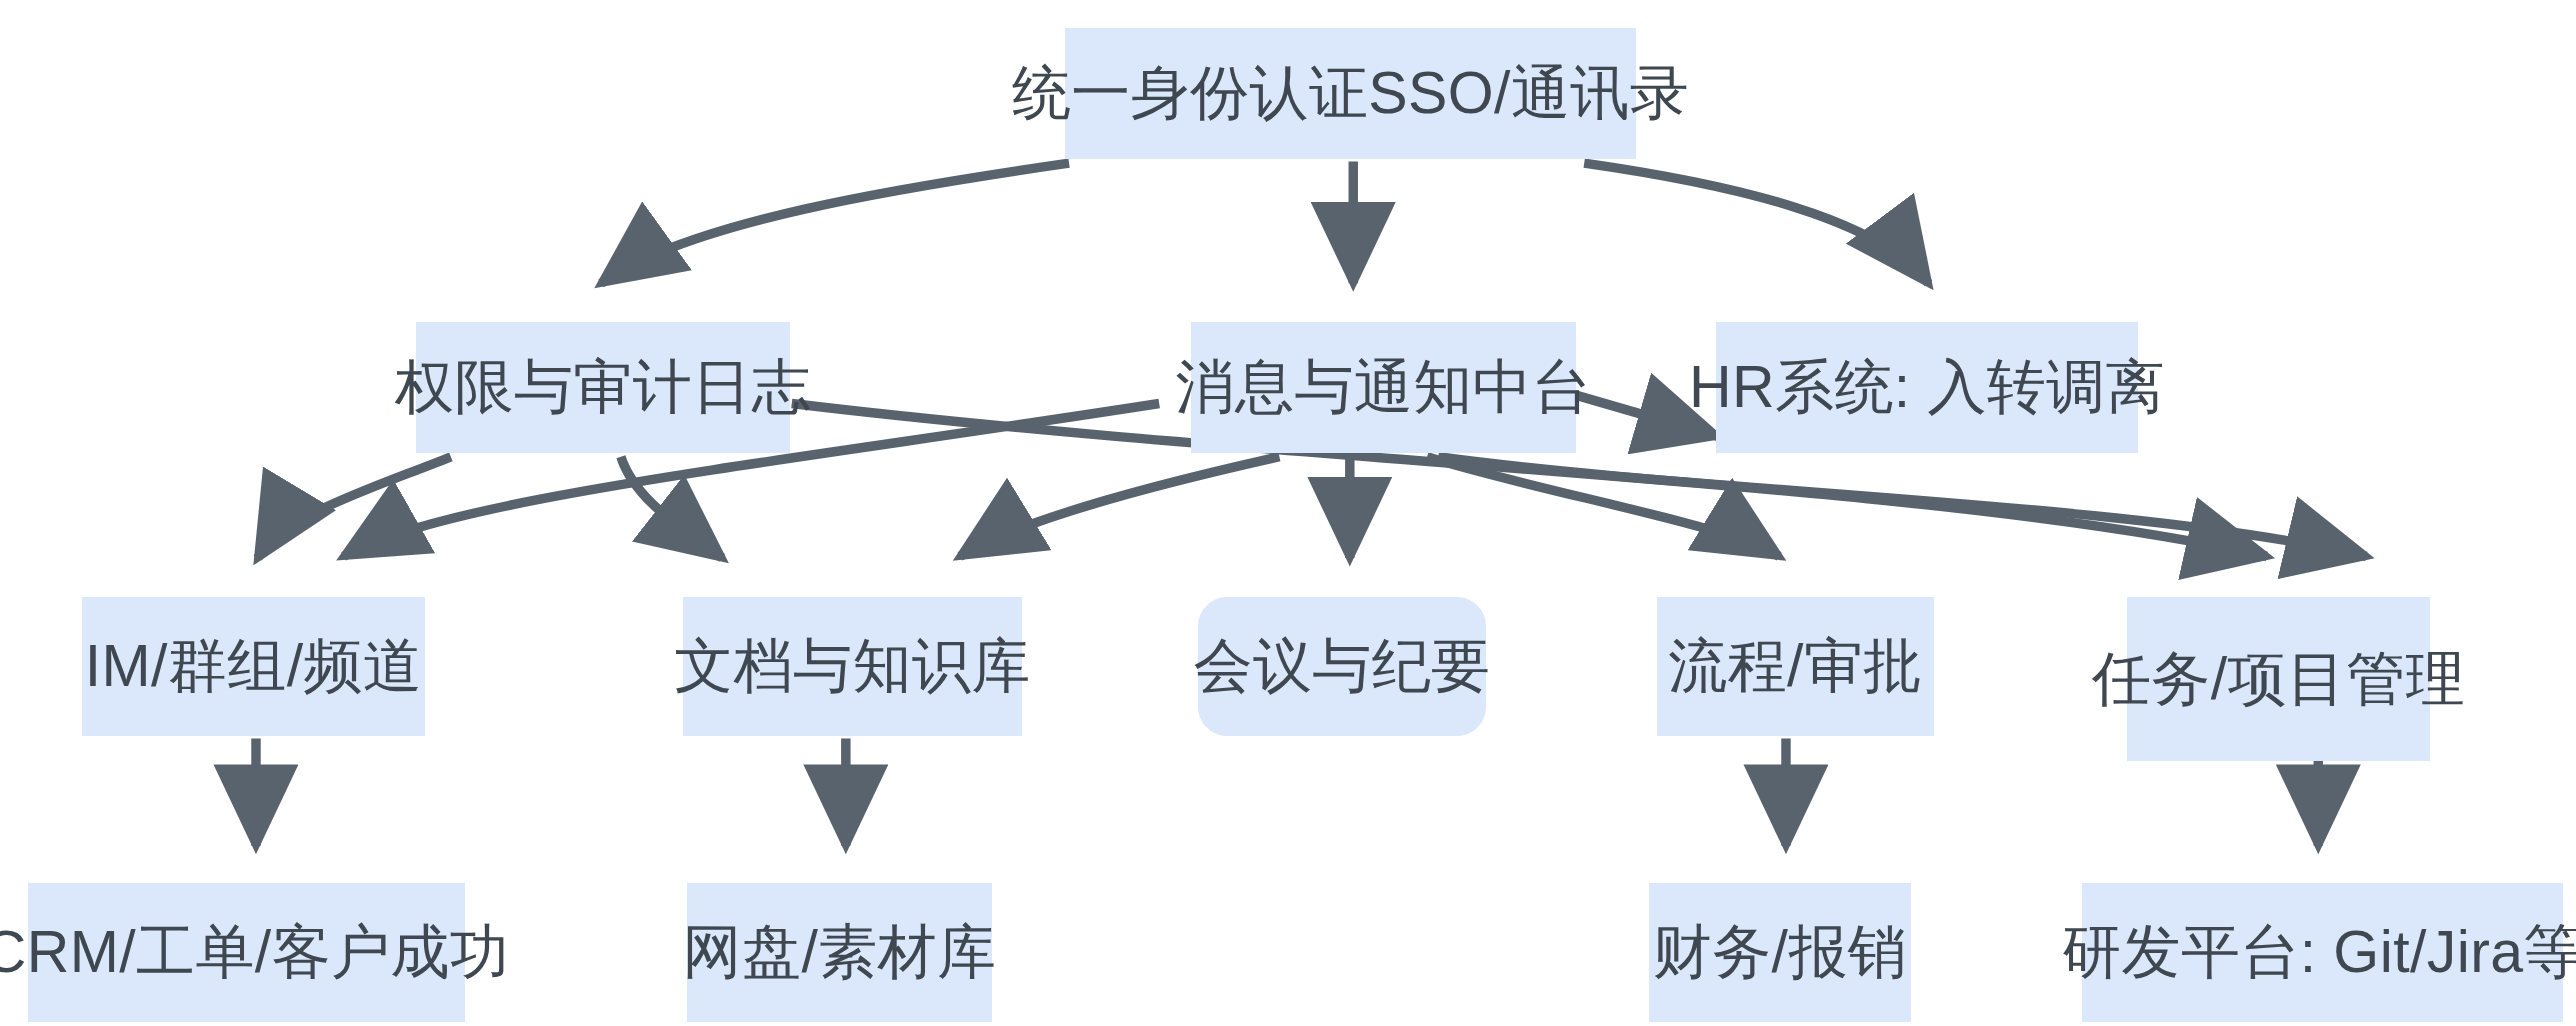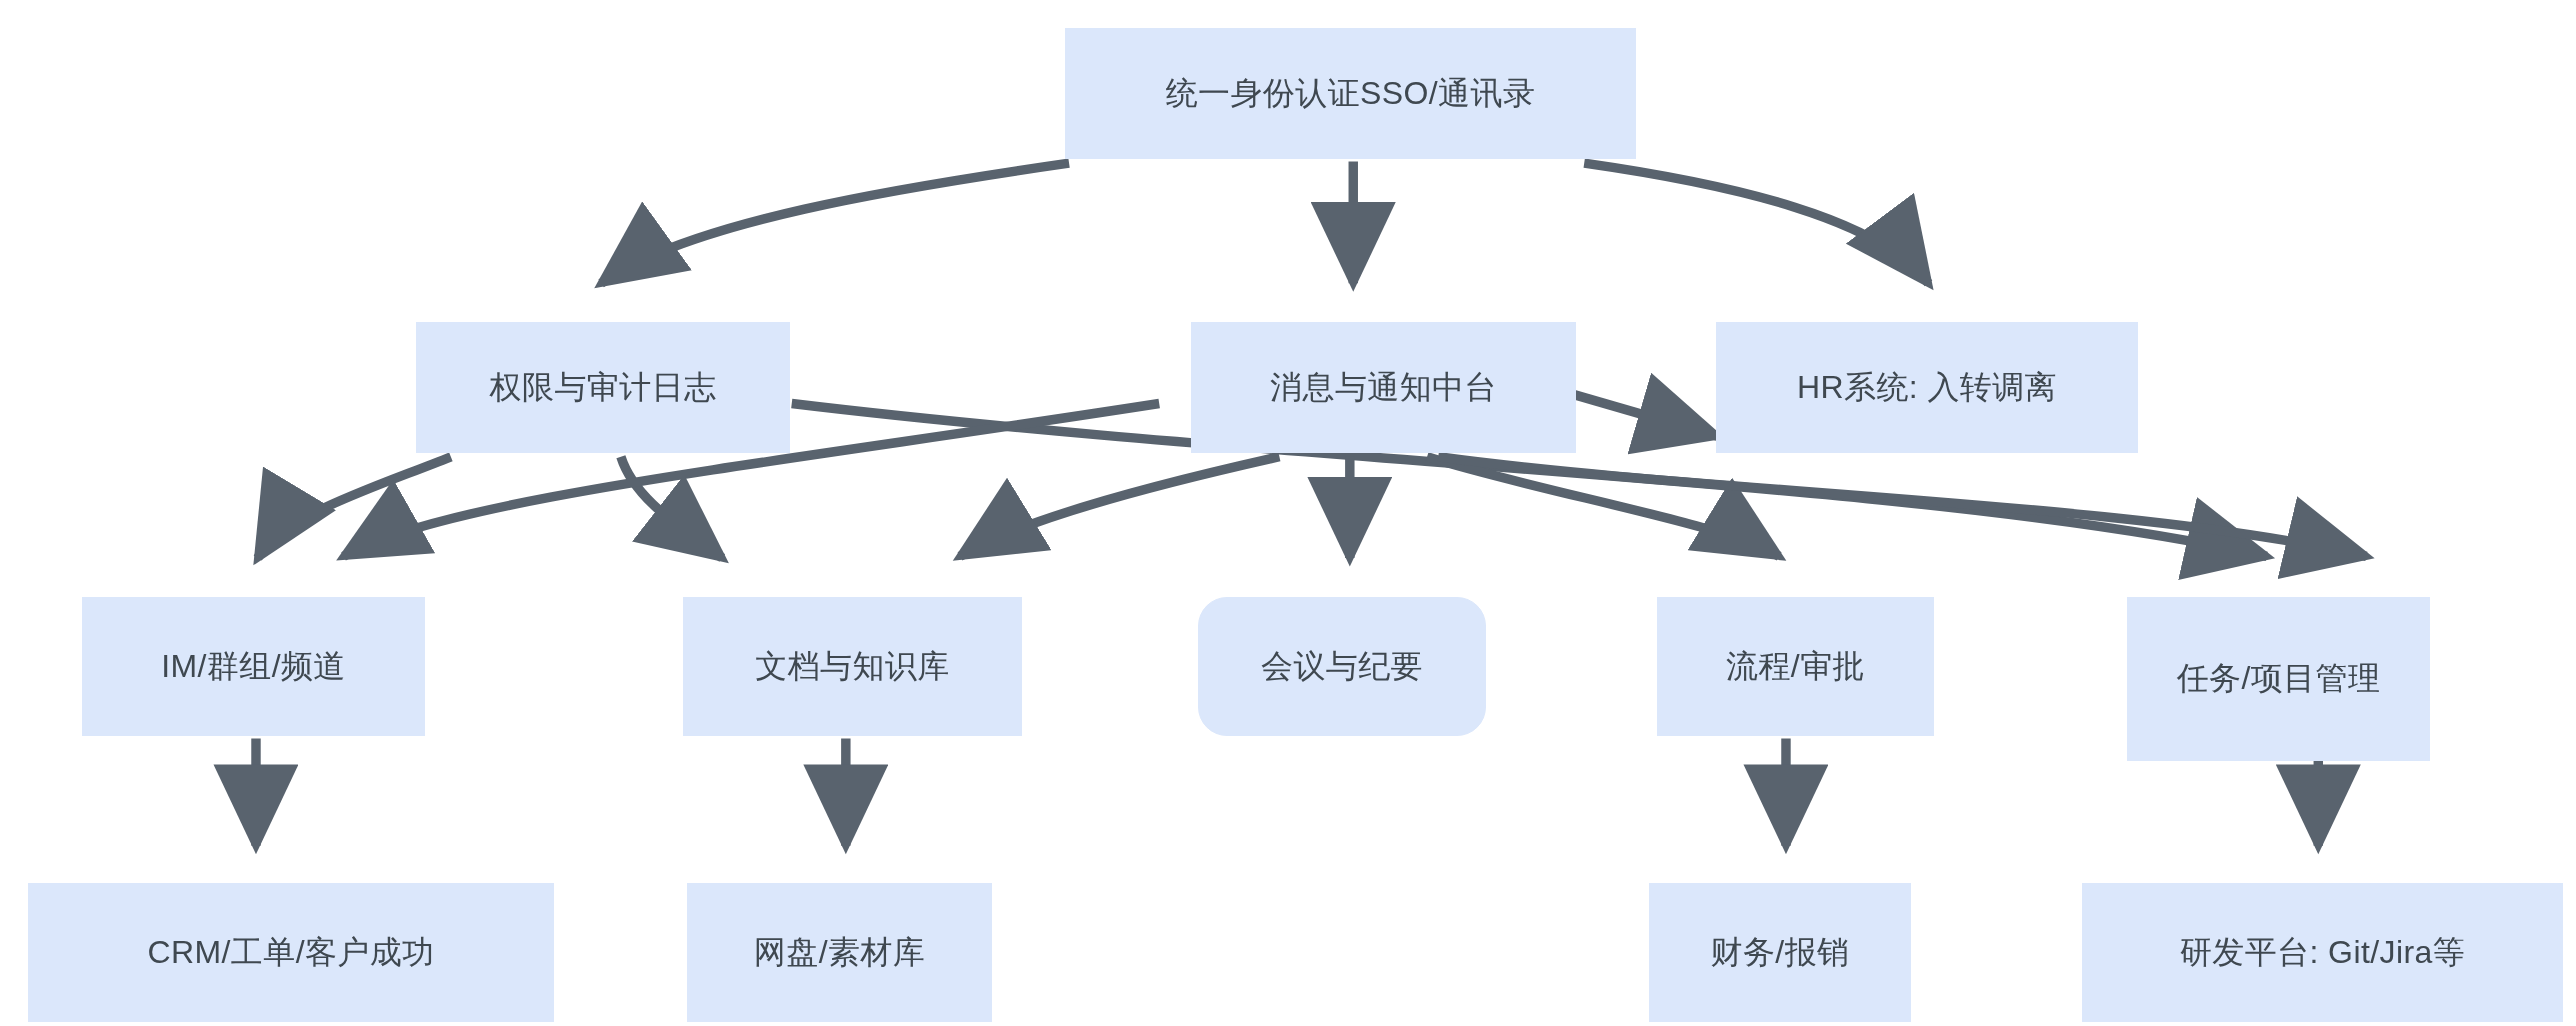--- a/index.html
+++ b/index.html
@@ -34,21 +34,21 @@
   }
   .node {
     position: absolute;
     box-sizing: border-box;
     background: #dbe7fb;
     border: 0.9px solid #dbe7fb;
     display: flex;
     align-items: center;
     justify-content: center;
     color: #3f4850;
-    font-size: 32px;
+    font-size: 59px;
     line-height: 1.1;
     letter-spacing: 0.4px;
     white-space: nowrap;
     padding: 0 15.5px;
   }
   .node-label {
     display: block;
   }
 </style>
 </head>
@@ -127,21 +127,21 @@
     </div>
 
     <div class="node" style="left:1657px; top:597px; width:277px; height:139px;">
       <span class="node-label">流程/审批</span>
     </div>
 
     <div class="node" style="left:2127px; top:597px; width:303px; height:164px;">
       <span class="node-label">任务/项目管理</span>
     </div>
 
-    <div class="node" style="left:28px; top:883px; width:526px; height:139px;">
+    <div class="node" style="left:28px; top:883px; width:437px; height:139px;">
       <span class="node-label">CRM/工单/客户成功</span>
     </div>
 
     <div class="node" style="left:687px; top:883px; width:305px; height:139px;">
       <span class="node-label">网盘/素材库</span>
     </div>
 
     <div class="node" style="left:1649px; top:883px; width:262px; height:139px;">
       <span class="node-label">财务/报销</span>
     </div>

